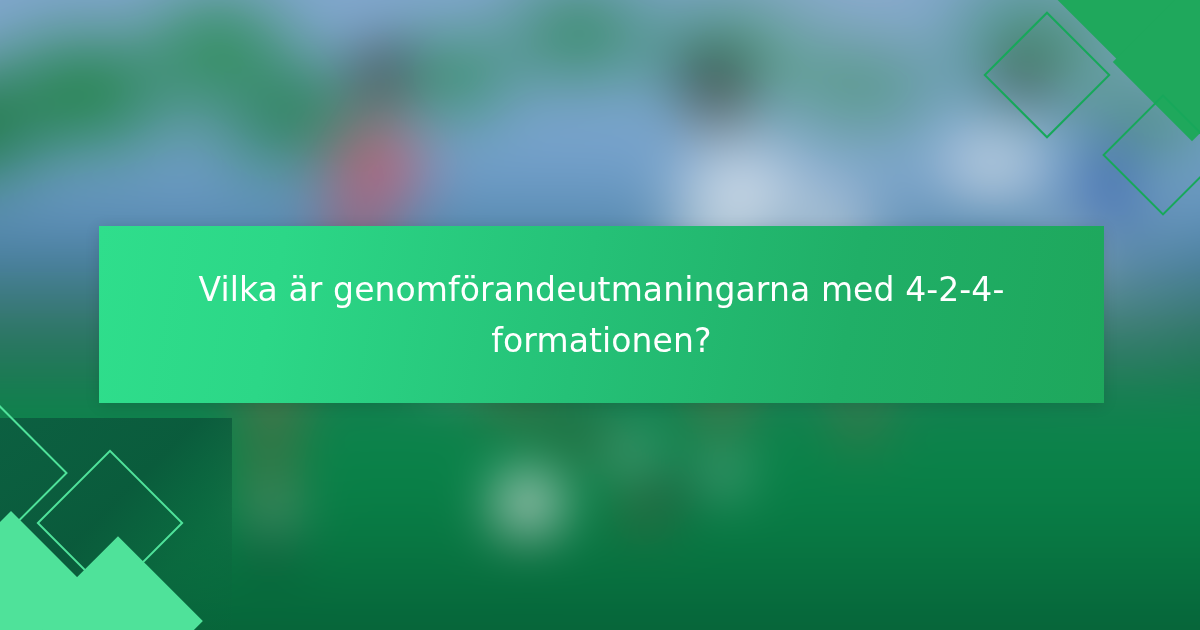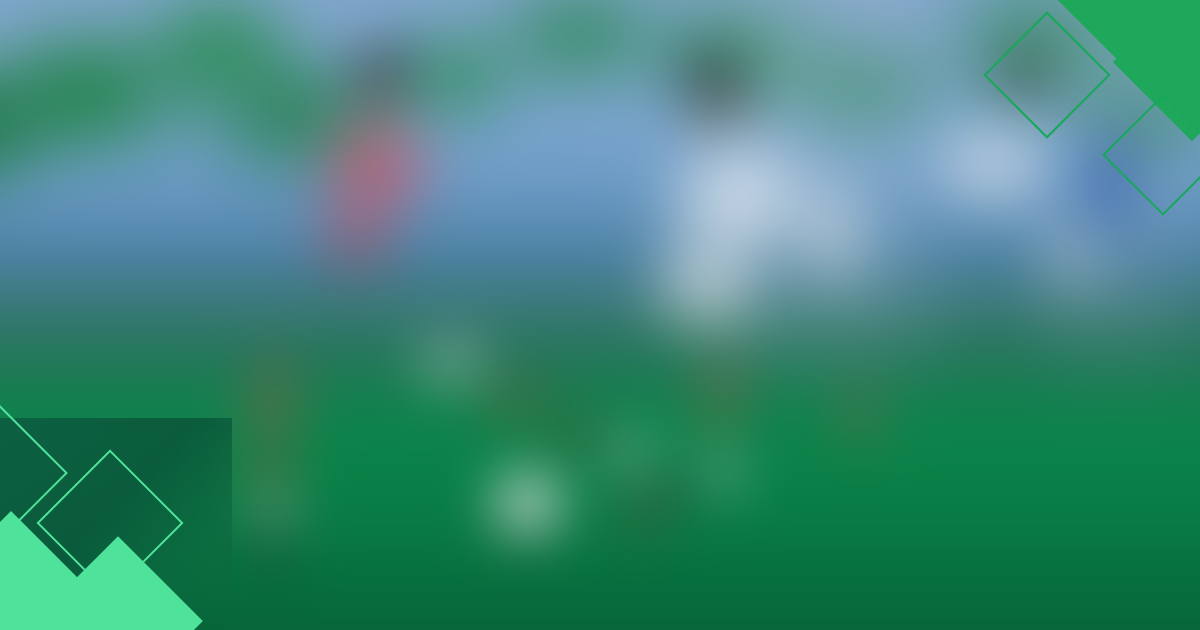--- a/index.html
+++ b/index.html
@@ -216,14 +216,17 @@
 
     <div class="dia out-mint" style="width:96px;height:96px;left:-48px;top:10px;"></div>
 
     <div class="dia out-mint" style="width:104px;height:104px;left:58px;top:56px;"></div>
 
     <div class="dia fill-mint" style="width:106px;height:106px;left:-42px;top:118px;"></div>
 
     <div class="dia fill-mint" style="width:120px;height:120px;left:58px;top:146px;"></div>
   </div>
 
+  <div id="banner">
+    <div id="title">Vilka är genomförandeutmaningarna med 4-2-4-formationen?</div>
+  </div>
 
 </div>
 
 </body></html>

